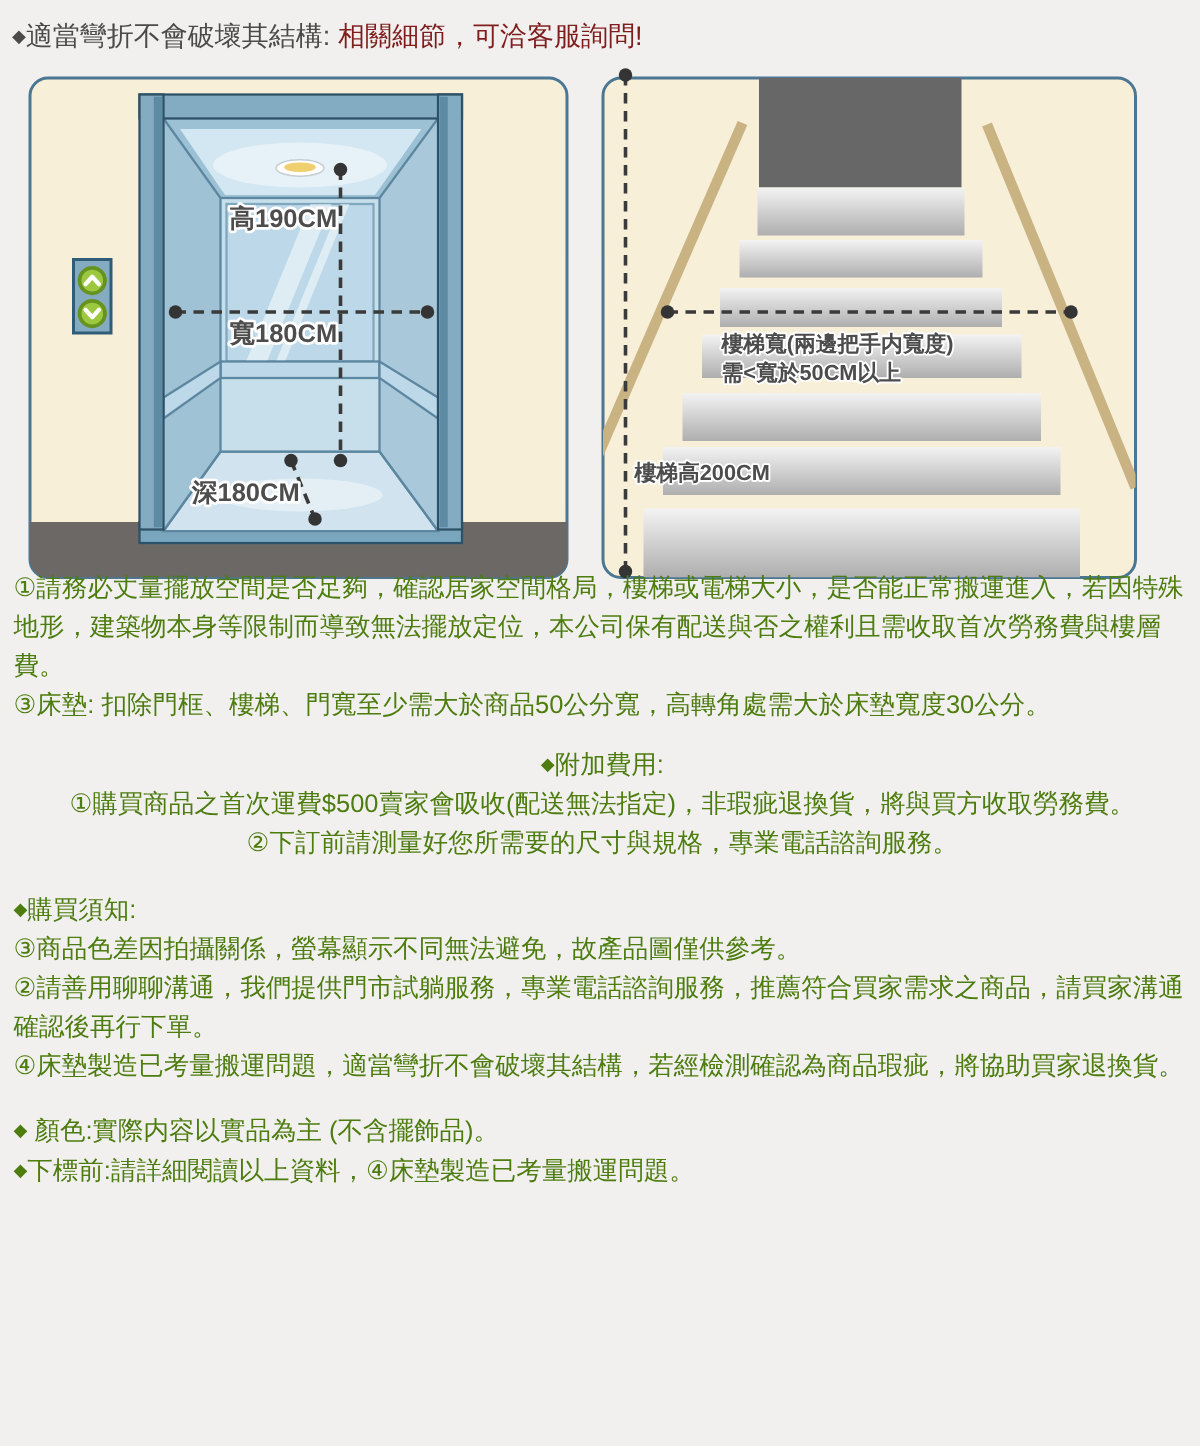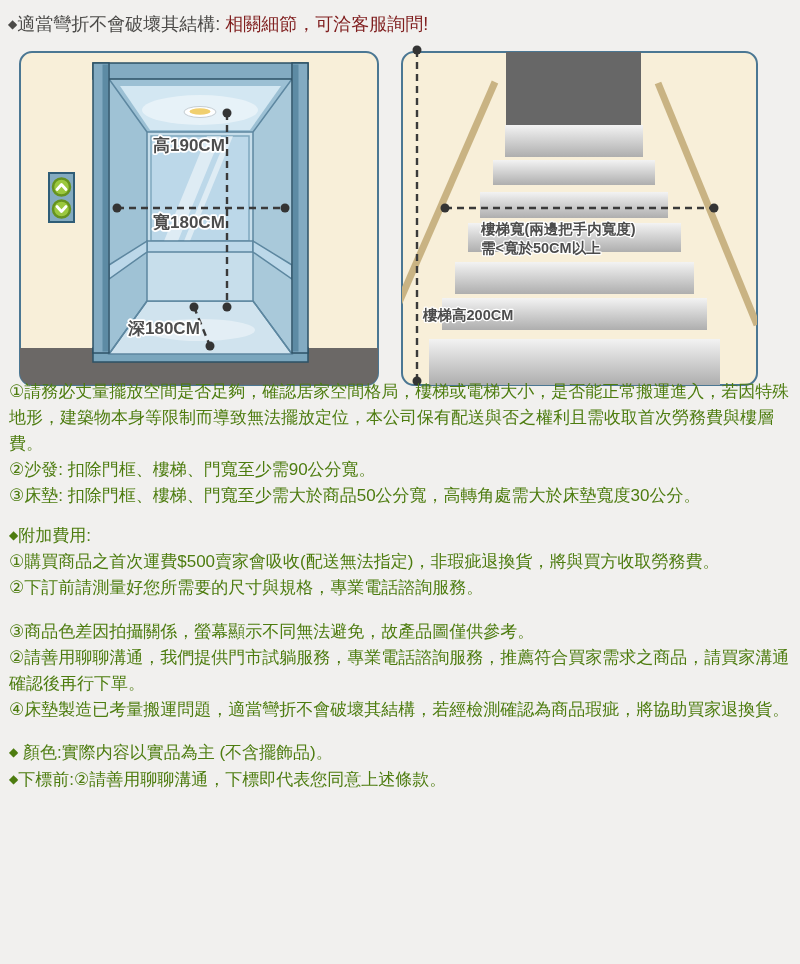--- a/index.html
+++ b/index.html
@@ -30,21 +30,21 @@
   }
   .dim-label{font-size:17px;font-weight:bold;stroke-width:3.5px;fill:#4d4d4d;}
   .stair-label{font-size:14.5px;font-weight:600;stroke-width:2.5px;}
   .dash{stroke:#3a3a3a;stroke-width:2.4;stroke-dasharray:7 5;fill:none;}
   .dot{fill:#343434;}
   .text-col{
     position:absolute;left:9px;top:379px;width:785px;
     font-size:17px;line-height:26px;color:#4d7c0f;
   }
   .text-col .line{margin:0;}
-  #fees-section{margin-top:13px;}
+  #fees-section{margin-top:13px;text-align:center;}
   #purchase-section{margin-top:18px;}
   #footer-section{margin-top:16px;}
 </style>
 </head>
 <body>
 
 <div class="page">
 
   <div class="title">
     <span class="bullet">◆</span><span>適當彎折不會破壞其結構: </span><span class="highlight">相關細節，可洽客服詢問!</span>
@@ -171,35 +171,35 @@
     </g>
     <text class="stair-label" x="85" y="190">樓梯寬(兩邊把手内寬度)</text>
     <text class="stair-label" x="85" y="209">需&lt;寬於50CM以上</text>
     <text class="stair-label" x="27" y="276">樓梯高200CM</text>
   </svg>
 
   <div class="text-col">
 
     <div id="measure-section">
       <div class="line">①請務必丈量擺放空間是否足夠，確認居家空間格局，樓梯或電梯大小，是否能正常搬運進入，若因特殊地形，建築物本身等限制而導致無法擺放定位，本公司保有配送與否之權利且需收取首次勞務費與樓層費。</div>
-      <div class="line">②沙發: 扣除門框、樓梯、門寬至少需90公分寬。</div>
       <div class="line">③床墊: 扣除門框、樓梯、門寬至少需大於商品50公分寬，高轉角處需大於床墊寬度30公分。</div>
     </div>
 
     <div id="fees-section">
       <div class="line"><span class="bullet">◆</span><span>附加費用:</span></div>
       <div class="line">①購買商品之首次運費$500賣家會吸收(配送無法指定)，非瑕疵退換貨，將與買方收取勞務費。</div>
       <div class="line">②下訂前請測量好您所需要的尺寸與規格，專業電話諮詢服務。</div>
     </div>
 
     <div id="purchase-section">
+      <div class="line"><span class="bullet">◆</span><span>購買須知:</span></div>
       <div class="line">③商品色差因拍攝關係，螢幕顯示不同無法避免，故產品圖僅供參考。</div>
       <div class="line">②請善用聊聊溝通，我們提供門市試躺服務，專業電話諮詢服務，推薦符合買家需求之商品，請買家溝通確認後再行下單。</div>
       <div class="line">④床墊製造已考量搬運問題，適當彎折不會破壞其結構，若經檢測確認為商品瑕疵，將協助買家退換貨。</div>
     </div>
 
     <div id="footer-section">
       <div class="line"><span class="bullet">◆</span><span> 顏色:實際内容以實品為主 (不含擺飾品)。</span></div>
-      <div class="line"><span class="bullet">◆</span><span>下標前:②請善用聊聊溝通，下標即代表您同意上述條款。</span></div>
+      <div class="line"><span class="bullet">◆</span><span>下標前:請詳細閱讀以上資料，④床墊製造已考量搬運問題。</span></div>
     </div>
 
   </div>
 </div>
 
 </body></html>

